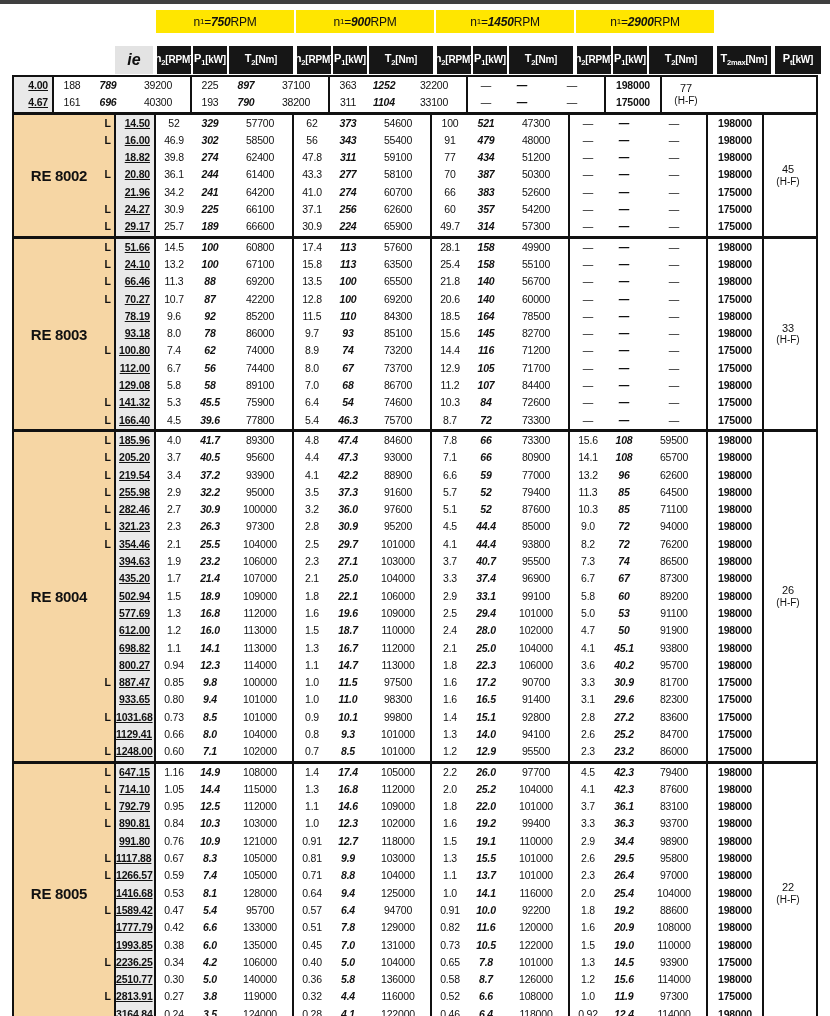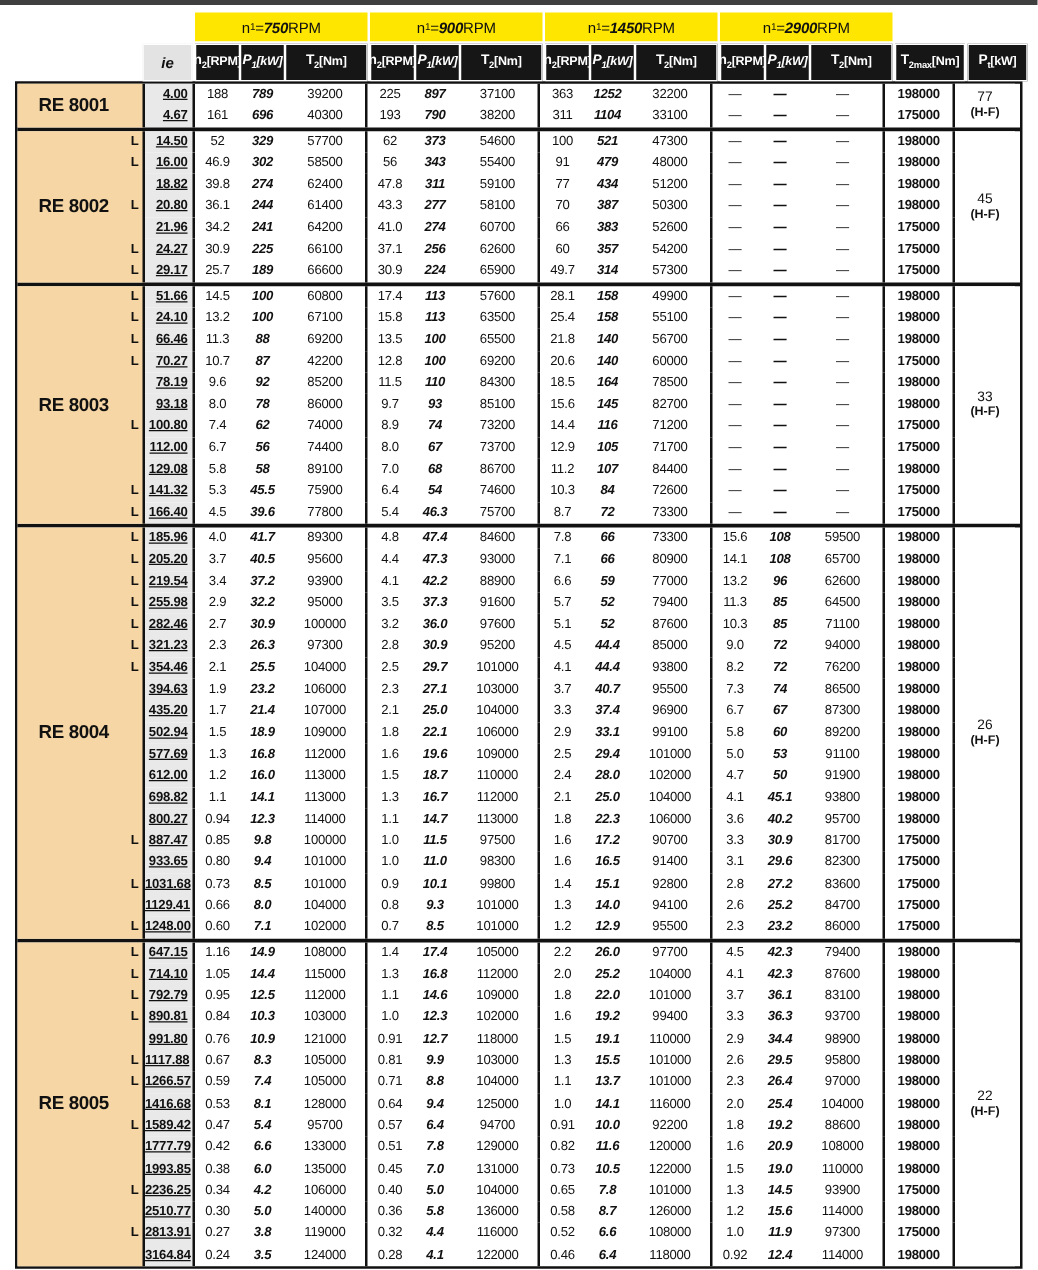--- a/index.html
+++ b/index.html
@@ -11,21 +11,21 @@
   .topstrip{position:absolute;left:0;top:0;width:830px;height:4px;background:#3f3f3f;}
   .tbl{position:absolute;left:12px;top:10px;}
 
   
   :root{
     --w-label:100px; --w-ie:40px; --w-n2:36px; --w-p1:36px; --w-t2:66px;
     --w-t2max:56px; --w-pt:48px; --rh:17.3px; --bd:#111111;
   }
 
   
-  .band{display:flex;height:23px;margin-bottom:2px;}
+  .band{display:flex;height:23px;margin-bottom:12px;}
   .bspacer{width:144px;}
   .ycell{
     width:138px;margin-right:2px;background:#FFE600;
     display:flex;align-items:center;justify-content:center;
     font-size:12px;color:#111;letter-spacing:-0.2px;white-space:nowrap;
   }
   .ycell b{font-weight:700;font-style:italic;}
   .ycell sub{font-size:8px;}
 
   
@@ -36,23 +36,23 @@
     background:#161616;color:#fff;border:1px solid #fff;box-sizing:border-box;
     display:flex;align-items:center;justify-content:center;
     line-height:1.05;letter-spacing:-0.2px;
   }
   .hc .sym{font-size:11px;font-weight:700;}
   .hc .sym sub{font-size:7.5px;font-weight:700;}
   .hc .unit{font-size:10px;font-weight:700;}
   .hc-ie{
     width:var(--w-ie);background:#e3e3e3;color:#111;border:1px solid #fff;box-sizing:border-box;
     display:flex;align-items:center;justify-content:center;
-    font-size:12px;font-weight:700;font-style:italic;
+    font-size:16px;font-weight:700;font-style:italic;
   }
-  .w-n2{width:var(--w-n2);} .w-p1{width:var(--w-p1);font-style:italic;} .w-t2{width:var(--w-t2);}
+  .w-n2{width:var(--w-n2);} .w-p1{width:var(--w-p1);} .w-t2{width:var(--w-t2);}
   .w-t2max{width:var(--w-t2max);} .w-pt{width:var(--w-pt);}
 
   
   .tbody{border:2px solid var(--bd);display:flex;flex-direction:column;width:806px;box-sizing:border-box;}
   .group{display:flex;}
   .group + .group{border-top:3px solid var(--bd);}
   .glabel{
     width:var(--w-label);background:#F6D6A4;border-right:2px solid var(--bd);
     position:relative;flex-shrink:0;
   }
@@ -75,21 +75,21 @@
   }
   .c-n2{width:var(--w-n2);font-weight:400;}
   .c-p1{width:var(--w-p1);font-weight:700;font-style:italic;}
   .c-t2{width:var(--w-t2);font-weight:400;border-right:2px solid var(--bd);}
   .c-t2max{width:var(--w-t2max);font-weight:700;border-right:2px solid var(--bd);}
   .gpt{
     width:var(--w-pt);flex-shrink:0;display:flex;flex-direction:column;
     align-items:center;justify-content:center;background:#fff;
   }
   .ptv{font-size:11px;font-weight:400;color:#111;line-height:1.15;}
-  .ptn{font-size:10px;font-weight:700;color:#111;line-height:1.15;}
+  .ptn{font-size:10px;font-weight:400;color:#111;line-height:1.15;}
 </style>
 </head>
 <body>
 
 <div class="topstrip"></div>
 
 <div class="tbl">
   <div class="band" id="band">
       <div class="bspacer"></div>
       <div class="ycell">n<sub>1</sub>= <b>750</b> RPM</div>
@@ -158,25 +158,20 @@
         <div class="unit">[Nm]</div>
       </div>
       <div class="gap2"></div>
       <div class="hc w-pt">
         <div class="sym">P<sub>t</sub></div>
         <div class="unit">[kW]</div>
       </div>
     </div>
   <div class="tbody" id="tbody">
       <div class="group">
-        <div class="glabel">
-          <div class="lrow"></div>
-          <div class="lrow"></div>
-          <div class="gname">RE 8001</div>
-        </div>
         <div class="grows">
           <div class="drow">
             <div class="c c-ie">4.00</div>
             <div class="c c-n2">188</div>
             <div class="c c-p1">789</div>
             <div class="c c-t2">39200</div>
             <div class="c c-n2">225</div>
             <div class="c c-p1">897</div>
             <div class="c c-t2">37100</div>
             <div class="c c-n2">363</div>

